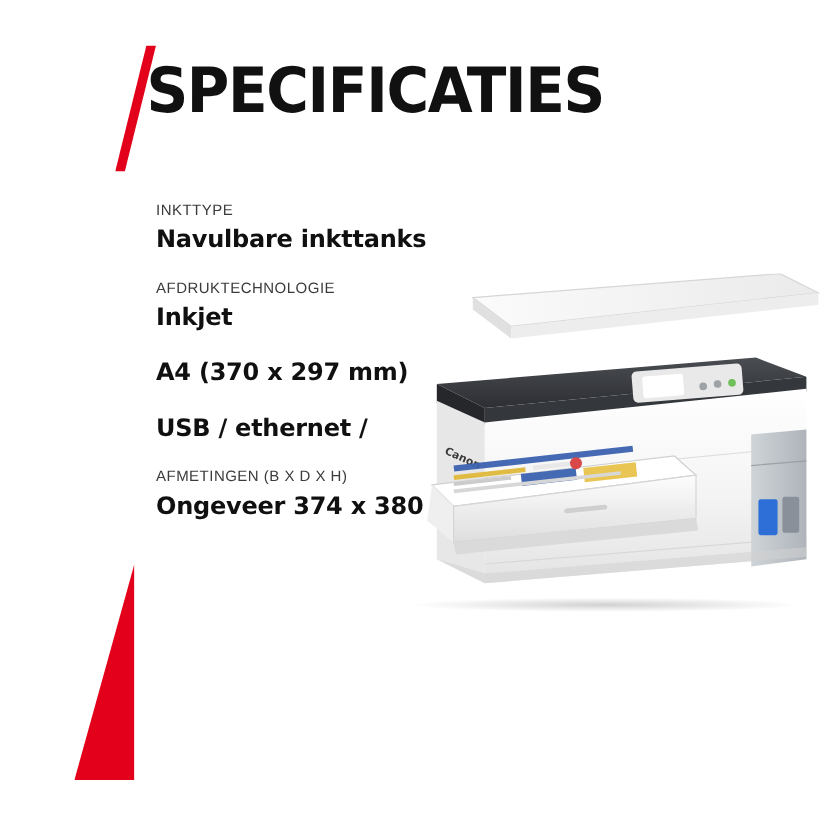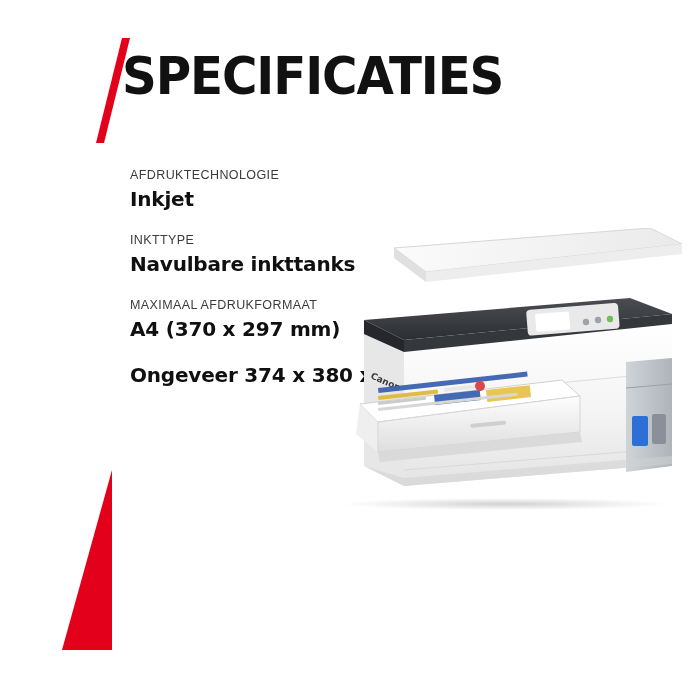--- a/index.html
+++ b/index.html
@@ -116,46 +116,47 @@
   <div id="title-block">
     <svg id="title-slash" viewBox="0 0 34 105">
       <polygon points="26,0 34,0 8,105 0,105" fill="#e3001b"></polygon>
     </svg>
     <div id="title-text">SPECIFICATIES</div>
   </div>
 
   <div id="spec-list">
 
     <div class="spec-row">
+      <div class="spec-label">INKTTYPE</div>
+      <div class="spec-value">
+        <span class="ln">Navulbare inkttanks</span>
+      </div>
+    </div>
+
+    <div class="spec-row">
       <div class="spec-label">AFDRUKTECHNOLOGIE</div>
       <div class="spec-value">
         <span class="ln">Inkjet</span>
       </div>
     </div>
 
     <div class="spec-row">
-      <div class="spec-label">INKTTYPE</div>
-      <div class="spec-value">
-        <span class="ln">Navulbare inkttanks</span>
-      </div>
-    </div>
-
-    <div class="spec-row">
-      <div class="spec-label">MAXIMAAL AFDRUKFORMAAT</div>
       <div class="spec-value">
         <span class="ln">A4 (370 x 297 mm)</span>
       </div>
     </div>
 
     <div class="spec-row">
       <div class="spec-value">
-      </div>
-    </div>
-
-    <div class="spec-row">
+        <span class="ln">USB / ethernet /</span>
+      </div>
+    </div>
+
+    <div class="spec-row">
+      <div class="spec-label">AFMETINGEN (B X D X H)</div>
       <div class="spec-value">
         <span class="ln">Ongeveer 374 x 380 x 186 mm</span>
       </div>
     </div>
 
   </div>
 
   <svg id="red-triangle" viewBox="0 0 50 180">
     <polygon points="50,0 50,180 0,180" fill="#e3001b"></polygon>
   </svg>

